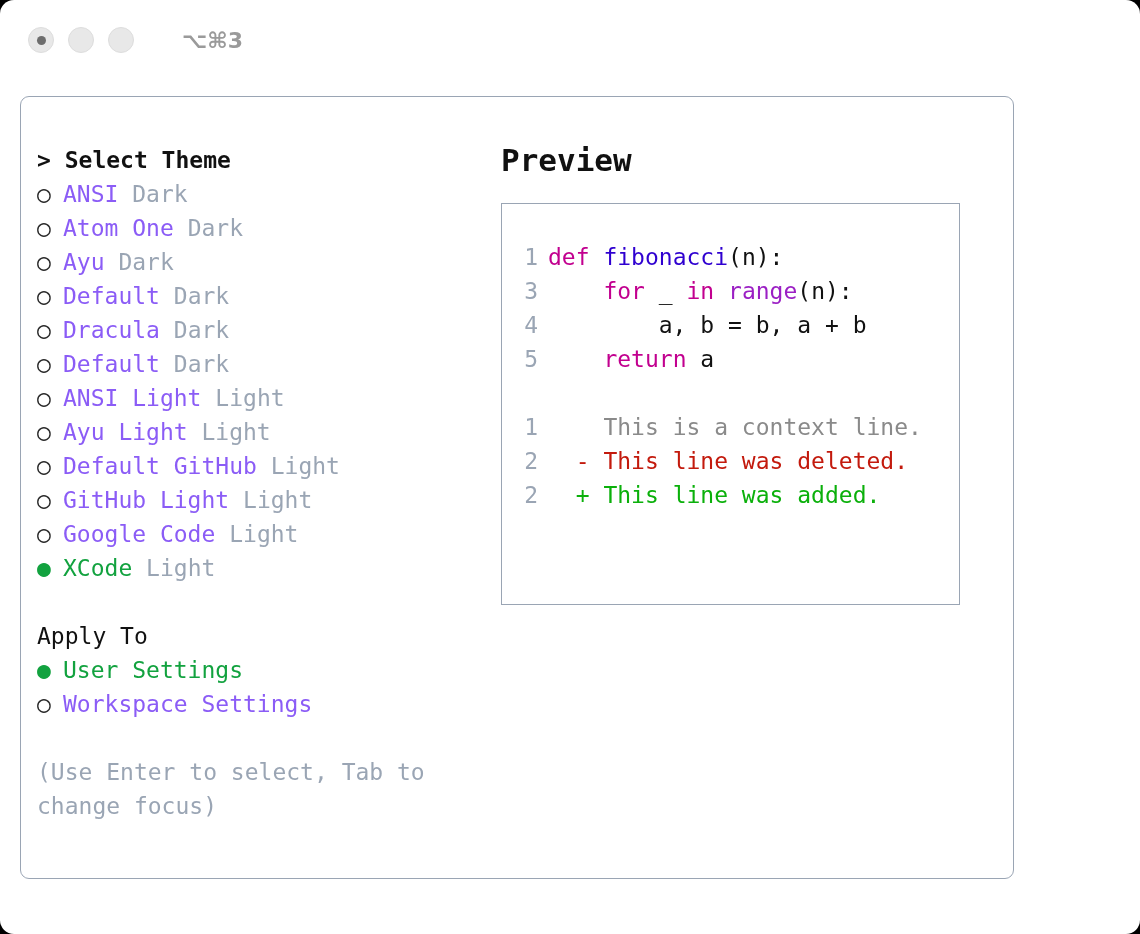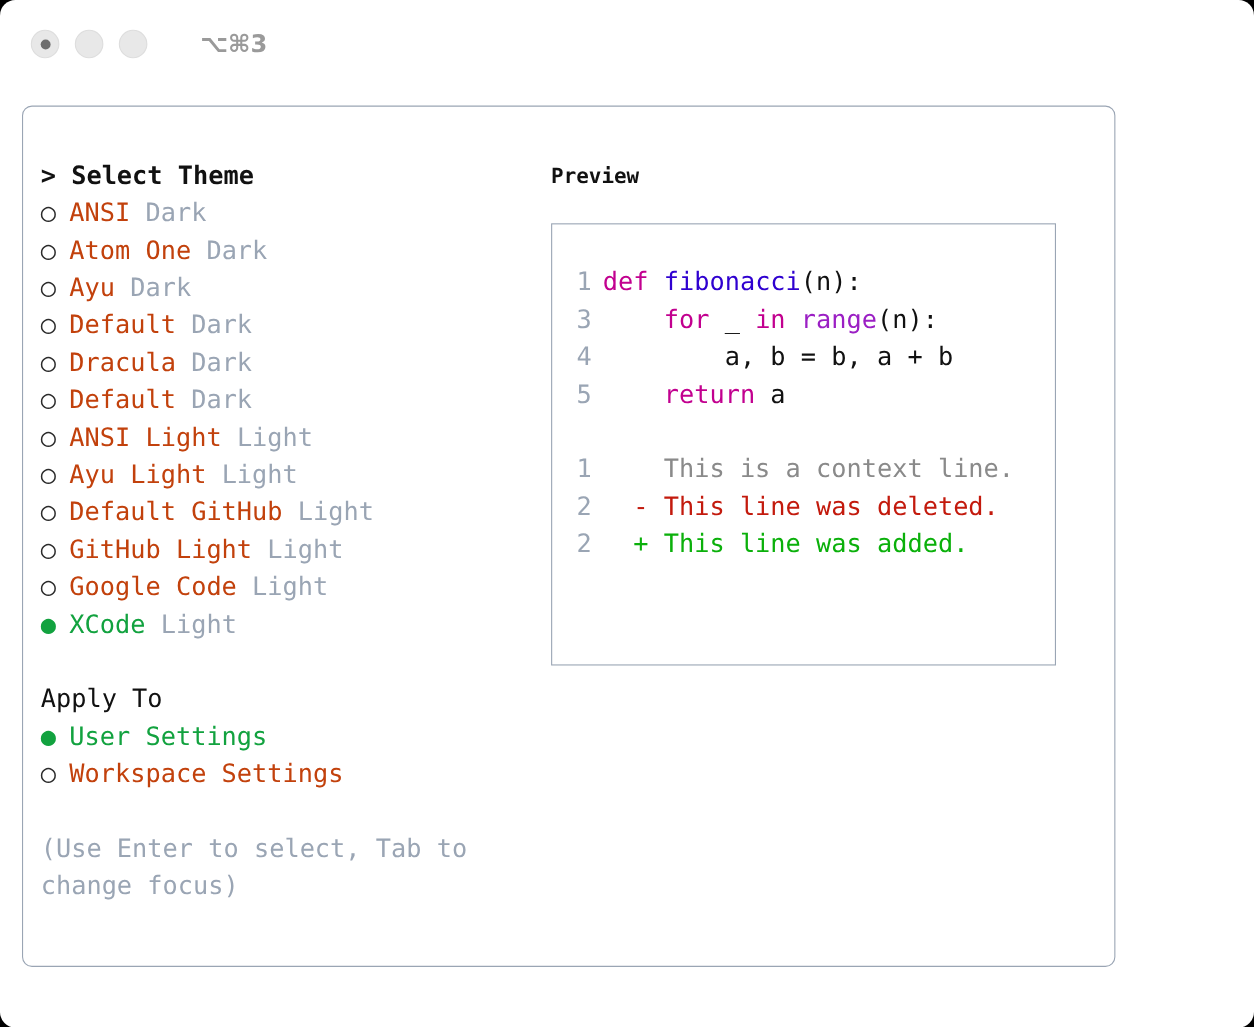--- a/index.html
+++ b/index.html
@@ -102,21 +102,21 @@
     color: #2b2b2b;
     white-space: pre;
     display: block;
   }
   .marker {
     display: inline-block;
     width: 26px;
     color: #2b2b2b;
   }
   .marker.sel { color: #12a23f; }
-  .opt-label { color: #c2410c; }
+  .opt-label { color: #8b5cf6; }
   .opt-label.sel { color: #12a23f; }
   .opt-kind {
     color: #9aa5b4;
   }
   #apply-head {
     font-size: 23px;
     color: #111111;
     line-height: 34px;
     white-space: pre;
     margin-top: 34px;
@@ -130,21 +130,21 @@
     white-space: pre-wrap;
   }
 
   
   #right-col {
     flex: 1;
     padding: 46px 0 0 10px;
     box-sizing: border-box;
   }
   #preview-title {
-    font-size: 19px;
+    font-size: 31px;
     font-weight: bold;
     color: #111111;
     line-height: 34px;
   }
   #preview-box {
     margin-top: 26px;
     width: 459px;
     height: 402px;
     border: 1.5px solid #9aa5b4;
     box-sizing: border-box;

